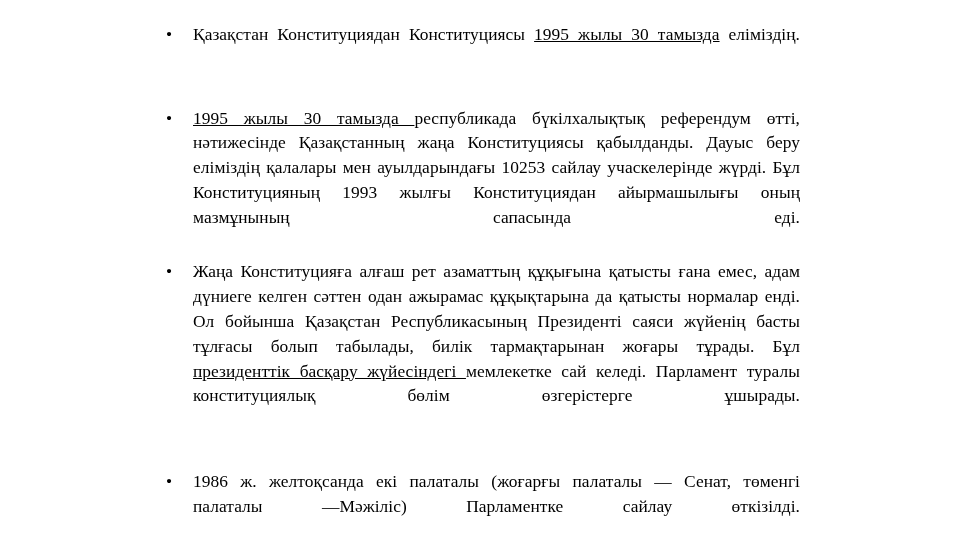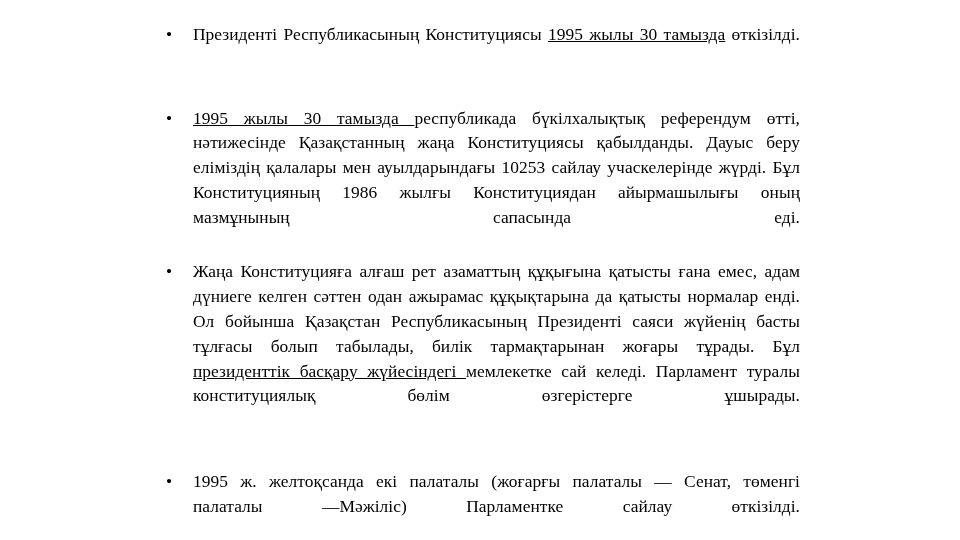--- a/index.html
+++ b/index.html
@@ -70,46 +70,46 @@
 </head>
 <body>
 
 <div class="slide">
   <div class="content-body">
     <ul class="bullets">
 
       <li class="bullet-item">
         <span class="bullet-marker">•</span>
         <span class="para-text">
-          <span>Президенті Республикасының Конституциясы </span><span class="strong-u">1995 жылы 30 тамызда</span><span> өткізілді.</span>
+          <span>Қазақстан Конституциядан Конституциясы </span><span class="strong-u">1995 жылы 30 тамызда</span><span> еліміздің.</span>
         </span>
       </li>
 
       <li class="gap-lg"></li>
 
       <li class="bullet-item">
         <span class="bullet-marker">•</span>
         <span class="para-text">
-          <span class="strong-u">1995 жылы 30 тамызда </span><span>республикада бүкілхалықтық референдум өтті, нәтижесінде Қазақстанның жаңа Конституциясы қабылданды. Дауыс беру еліміздің қалалары мен ауылдарындағы 10253 сайлау учаскелерінде жүрді. Бұл Конституцияның 1986 жылғы Конституциядан айырмашылығы оның мазмұнының сапасында еді.</span>
+          <span class="strong-u">1995 жылы 30 тамызда </span><span>республикада бүкілхалықтық референдум өтті, нәтижесінде Қазақстанның жаңа Конституциясы қабылданды. Дауыс беру еліміздің қалалары мен ауылдарындағы 10253 сайлау учаскелерінде жүрді. Бұл Конституцияның 1993 жылғы Конституциядан айырмашылығы оның мазмұнының сапасында еді.</span>
         </span>
       </li>
 
       <li class="gap-md"></li>
 
       <li class="bullet-item">
         <span class="bullet-marker">•</span>
         <span class="para-text">
           <span>Жаңа Конституцияға алғаш рет азаматтың құқығына қатысты ғана емес, адам дүниеге келген сәттен одан ажырамас құқықтарына да қатысты нормалар енді. Ол бойынша Қазақстан Республикасының Президенті саяси жүйенің басты тұлғасы болып табылады, билік тармақтарынан жоғары тұрады. Бұл </span><span class="strong-u">президенттік басқару жүйесіндегі </span><span>мемлекетке сай келеді. Парламент туралы конституциялық бөлім өзгерістерге ұшырады.</span>
         </span>
       </li>
 
       <li class="gap-xl"></li>
 
       <li class="bullet-item">
         <span class="bullet-marker">•</span>
         <span class="para-text">
-          <span>1995 ж. желтоқсанда екі палаталы (жоғарғы палаталы — Сенат, төменгі палаталы —Мәжіліс) Парламентке сайлау өткізілді.</span>
+          <span>1986 ж. желтоқсанда екі палаталы (жоғарғы палаталы — Сенат, төменгі палаталы —Мәжіліс) Парламентке сайлау өткізілді.</span>
         </span>
       </li>
 
     </ul>
   </div>
 </div>
 
 </body></html>

